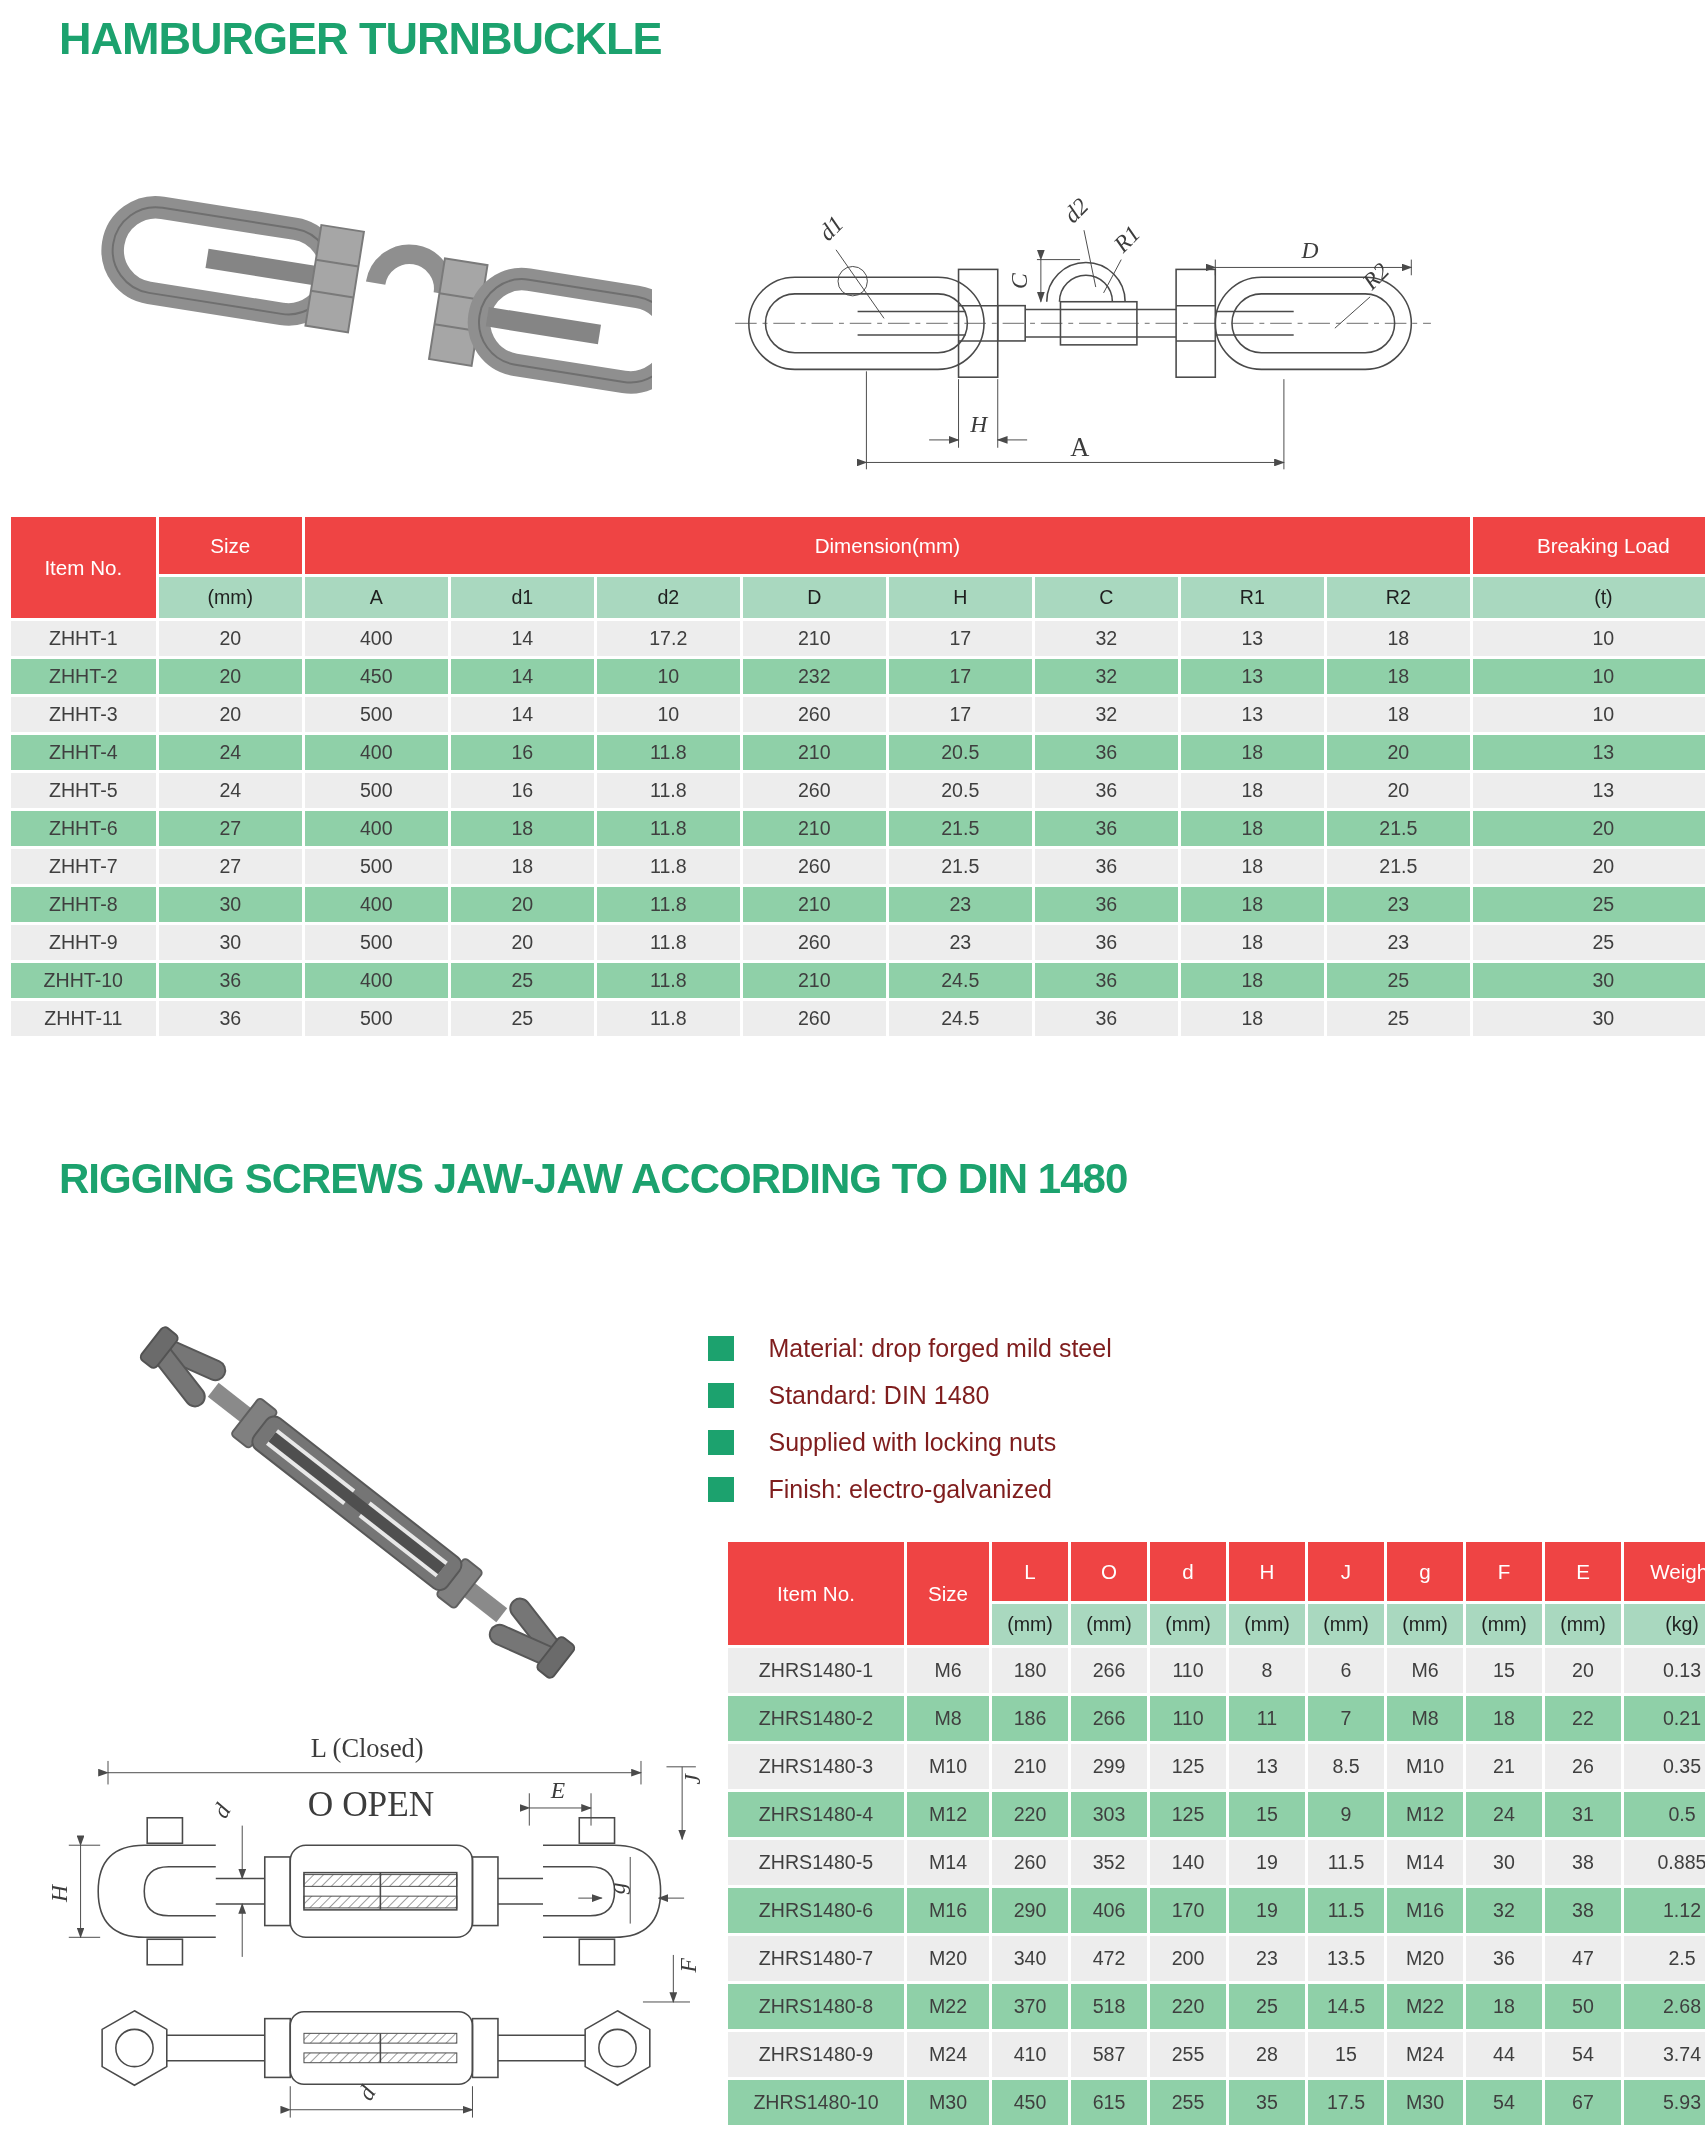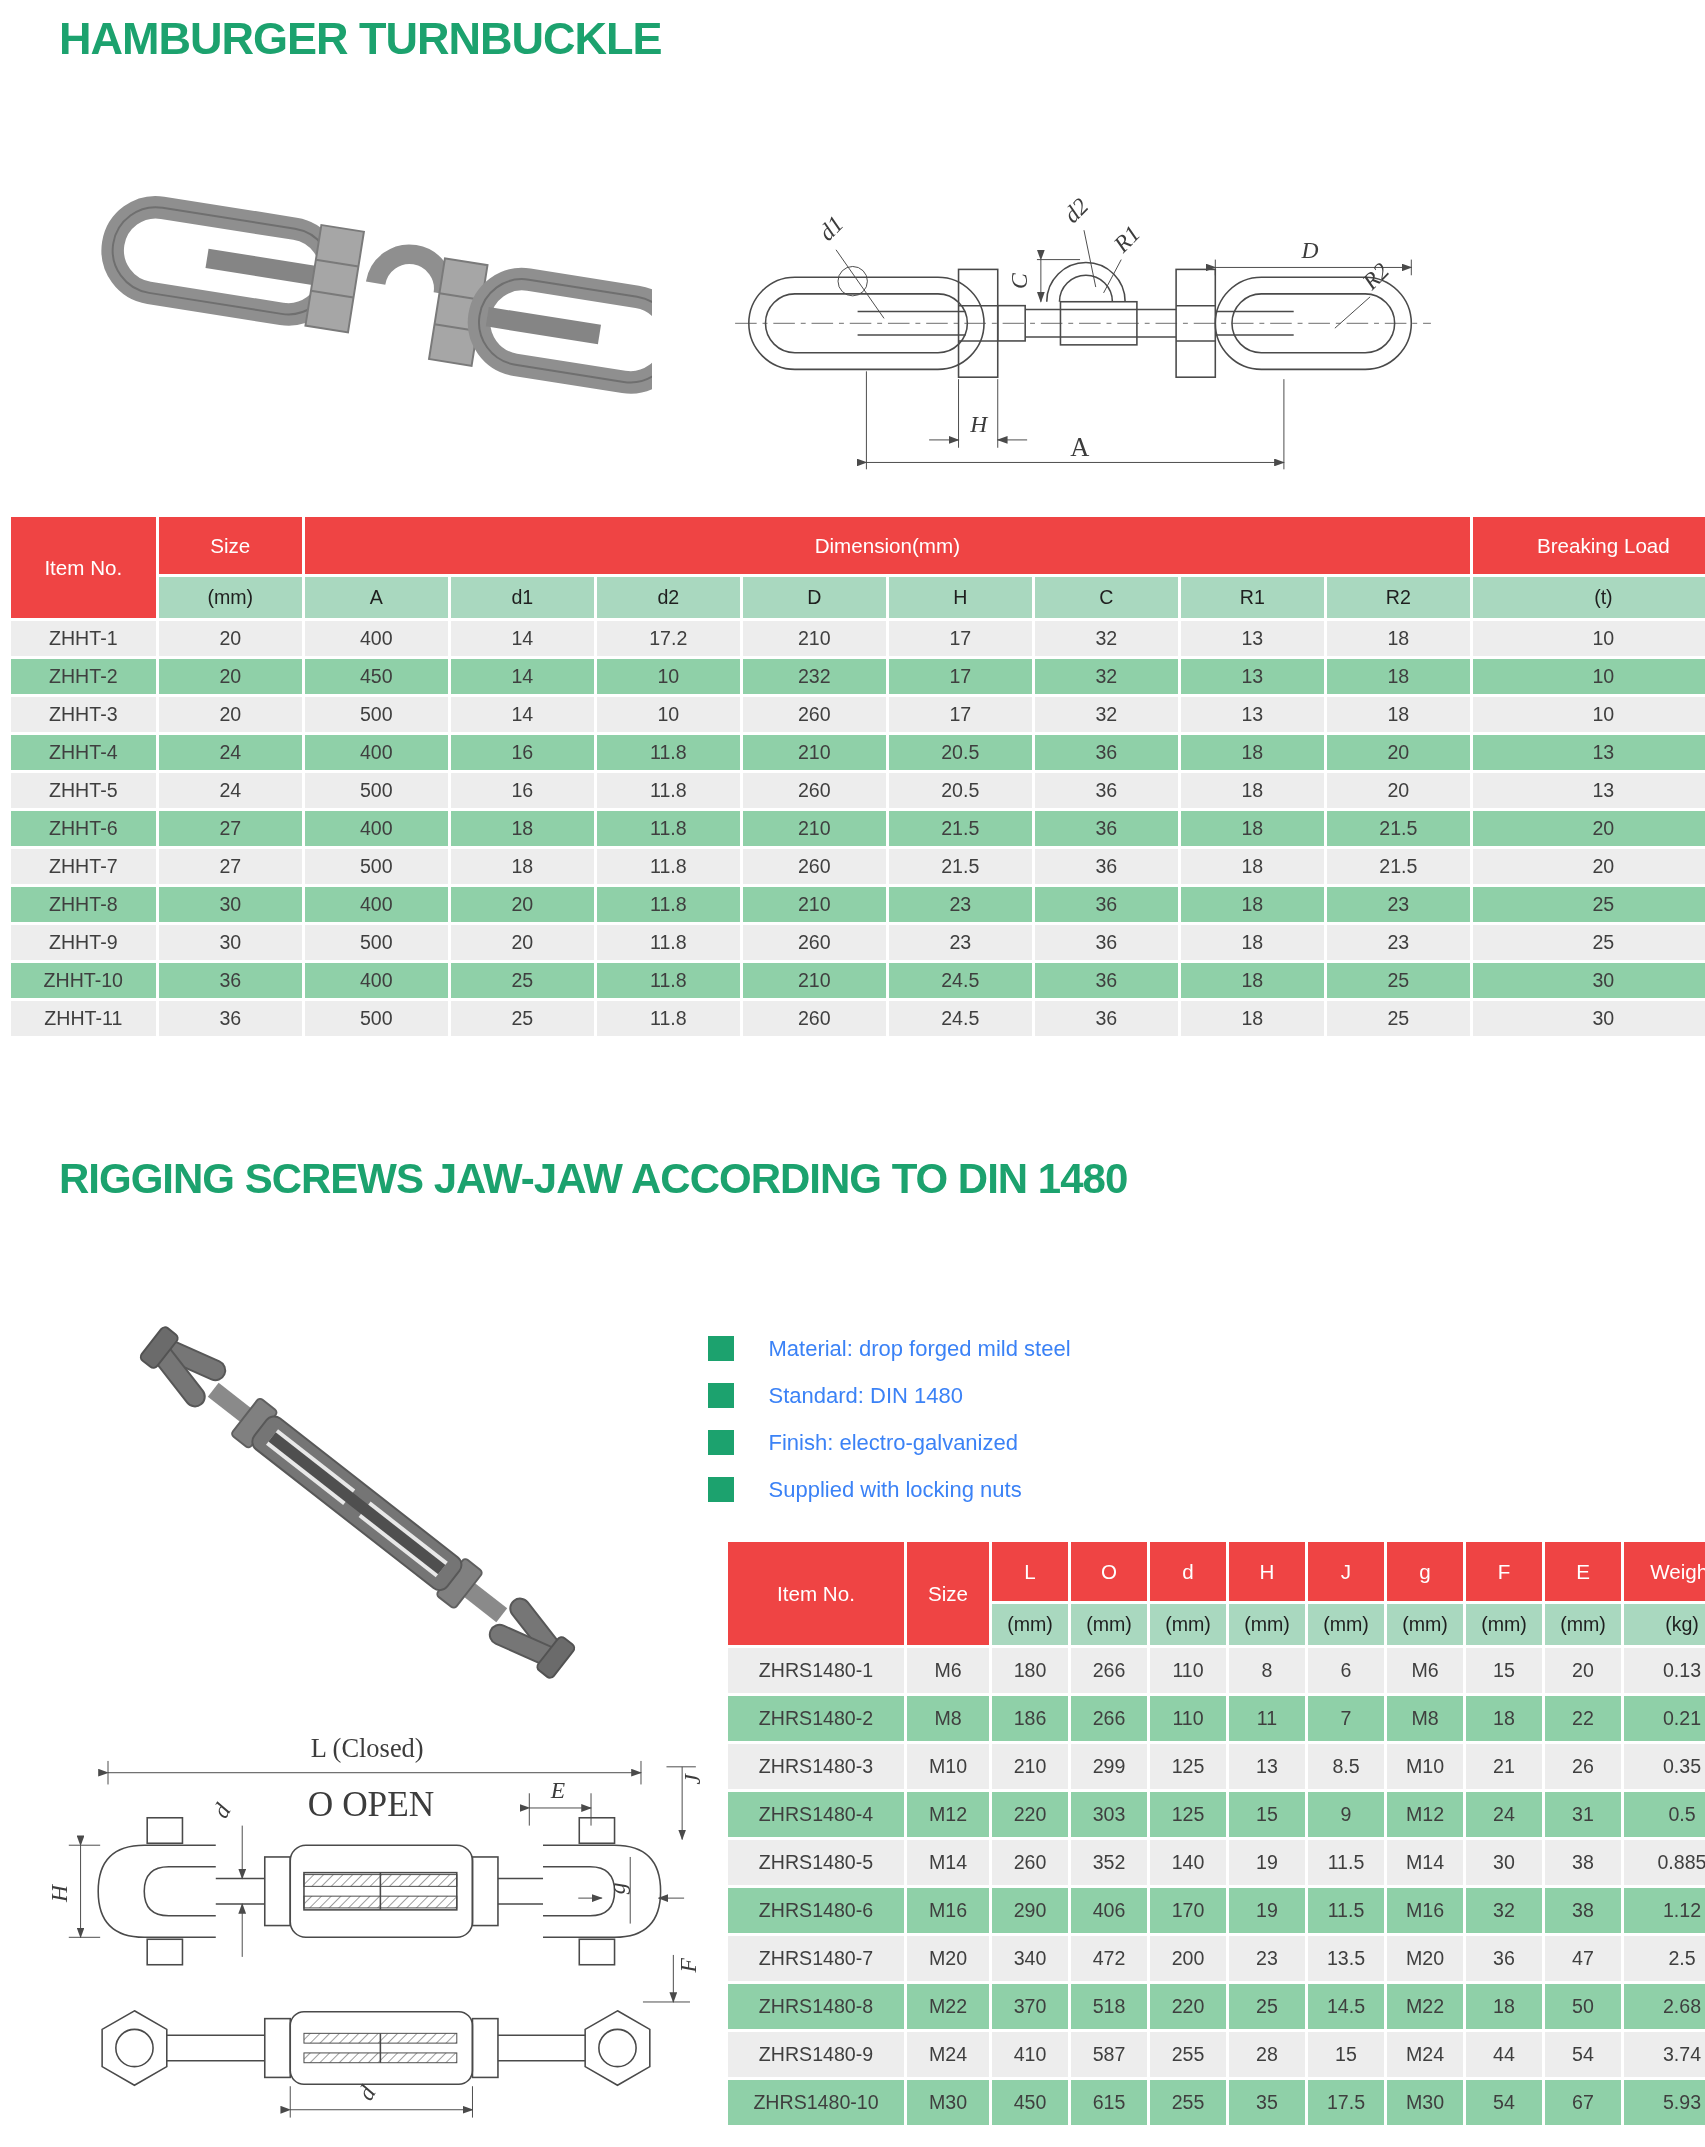--- a/index.html
+++ b/index.html
@@ -25,21 +25,21 @@
   #table2 tr.hrow1 th { height:59px; }
   #table2 tr.hrow2 th { height:41px; }
   #table2 tbody td { height:45px; }
   tbody tr.gray  td { background:#ededed; }
   tbody tr.green td { background:#8fd0a8; }
 
   
   #bullets { left:708px; top:1325px; }
   .bullet-row { display:flex; align-items:center; height:47px; }
   .bullet-sq { width:25.5px; height:25.5px; background:#1ca26e; margin-right:35px; flex:0 0 auto; }
-  .bullet-text { font-size:22px; color:#3b82f6; }
+  .bullet-text { font-size:25px; color:#7f1d1d; }
 
   
   svg .ln   { stroke:#4a4a4a; stroke-width:1.6; fill:none; }
   svg .thin { stroke:#4a4a4a; stroke-width:1; fill:none; }
   svg .cl   { stroke:#6a6a6a; stroke-width:1; fill:none; stroke-dasharray:22 6 5 6; }
   svg text.dim { font-family:"Liberation Serif", serif; font-style:italic;
                  font-size:24px; fill:#3c3c3c; }
   svg text.dim-big { font-family:"Liberation Serif", serif; font-size:27px; fill:#3c3c3c; }
   svg text.dim-open { font-family:"Liberation Serif", serif; font-size:36px; fill:#3c3c3c; }
 </style>
@@ -340,25 +340,25 @@
   <div class="bullet-row">
     <span class="bullet-sq"></span>
     <span class="bullet-text">Material: drop forged mild steel</span>
   </div>
   <div class="bullet-row">
     <span class="bullet-sq"></span>
     <span class="bullet-text">Standard: DIN 1480</span>
   </div>
   <div class="bullet-row">
     <span class="bullet-sq"></span>
-    <span class="bullet-text">Finish: electro-galvanized</span>
+    <span class="bullet-text">Supplied with locking nuts</span>
   </div>
   <div class="bullet-row">
     <span class="bullet-sq"></span>
-    <span class="bullet-text">Supplied with locking nuts</span>
+    <span class="bullet-text">Finish: electro-galvanized</span>
   </div>
 </div>
 
 <table id="table2" class="abs spec">
   <colgroup>
     <col style="width:176px">
       <col style="width:82px">
       <col style="width:76px">
       <col style="width:76px">
     <col style="width:76px">

